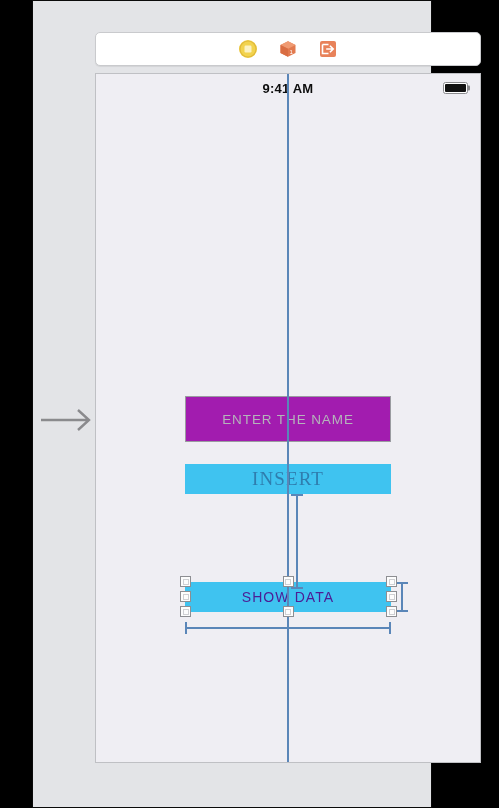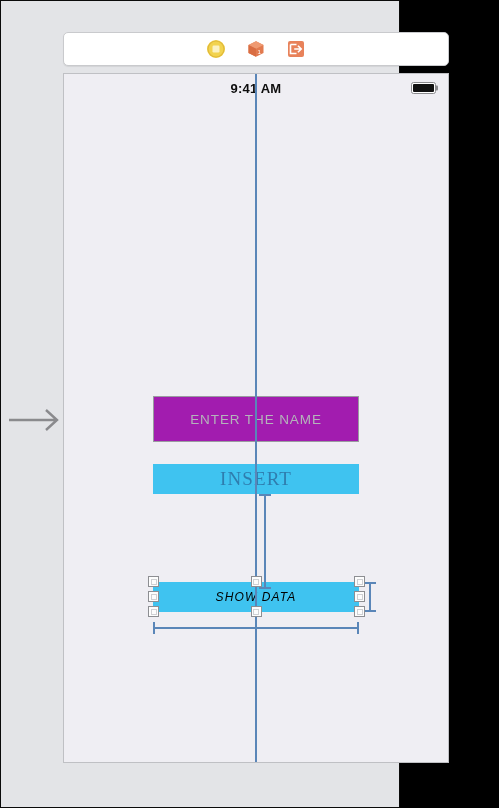--- a/index.html
+++ b/index.html
@@ -9,20 +9,21 @@
     background: #000;
     font-family: "Liberation Sans", sans-serif;
   }
 
   #root {
     position: relative;
     width: 400px; height: 808px;
     background: #e3e4e7;
     box-sizing: border-box;
     border: 1px solid #0a0a0a;
+    margin-left: 32px;
   }
 
   
   #toolbar {
     position: absolute;
     left: 62px; top: 31px;
     width: 386px; height: 34px;
     background: #ffffff;
     border: 1px solid #c9cacd;
     border-radius: 5px;
@@ -139,24 +140,23 @@
   #insert-button { top: 390px; z-index: 10; }
   #insert-label {
     font-size: 19px;
     color: #2f7dae;
     letter-spacing: 1.1px;
     font-family: Liberation Serif, serif;
   }
 
   #showdata-button { top: 508px; z-index: 20; }
   #showdata-label {
-    font-size: 12px;
-    color: #000000;
+    font-size: 14px;
+    color: #4c1d95;
     letter-spacing: 1.1px;
-    font-style: italic;
   }
 
   
   .handle {
     position: absolute;
     width: 11px; height: 11px;
     background: #fdfdfd;
     border: 1.5px solid #8d8e92;
     box-sizing: border-box;
     z-index: 40;

